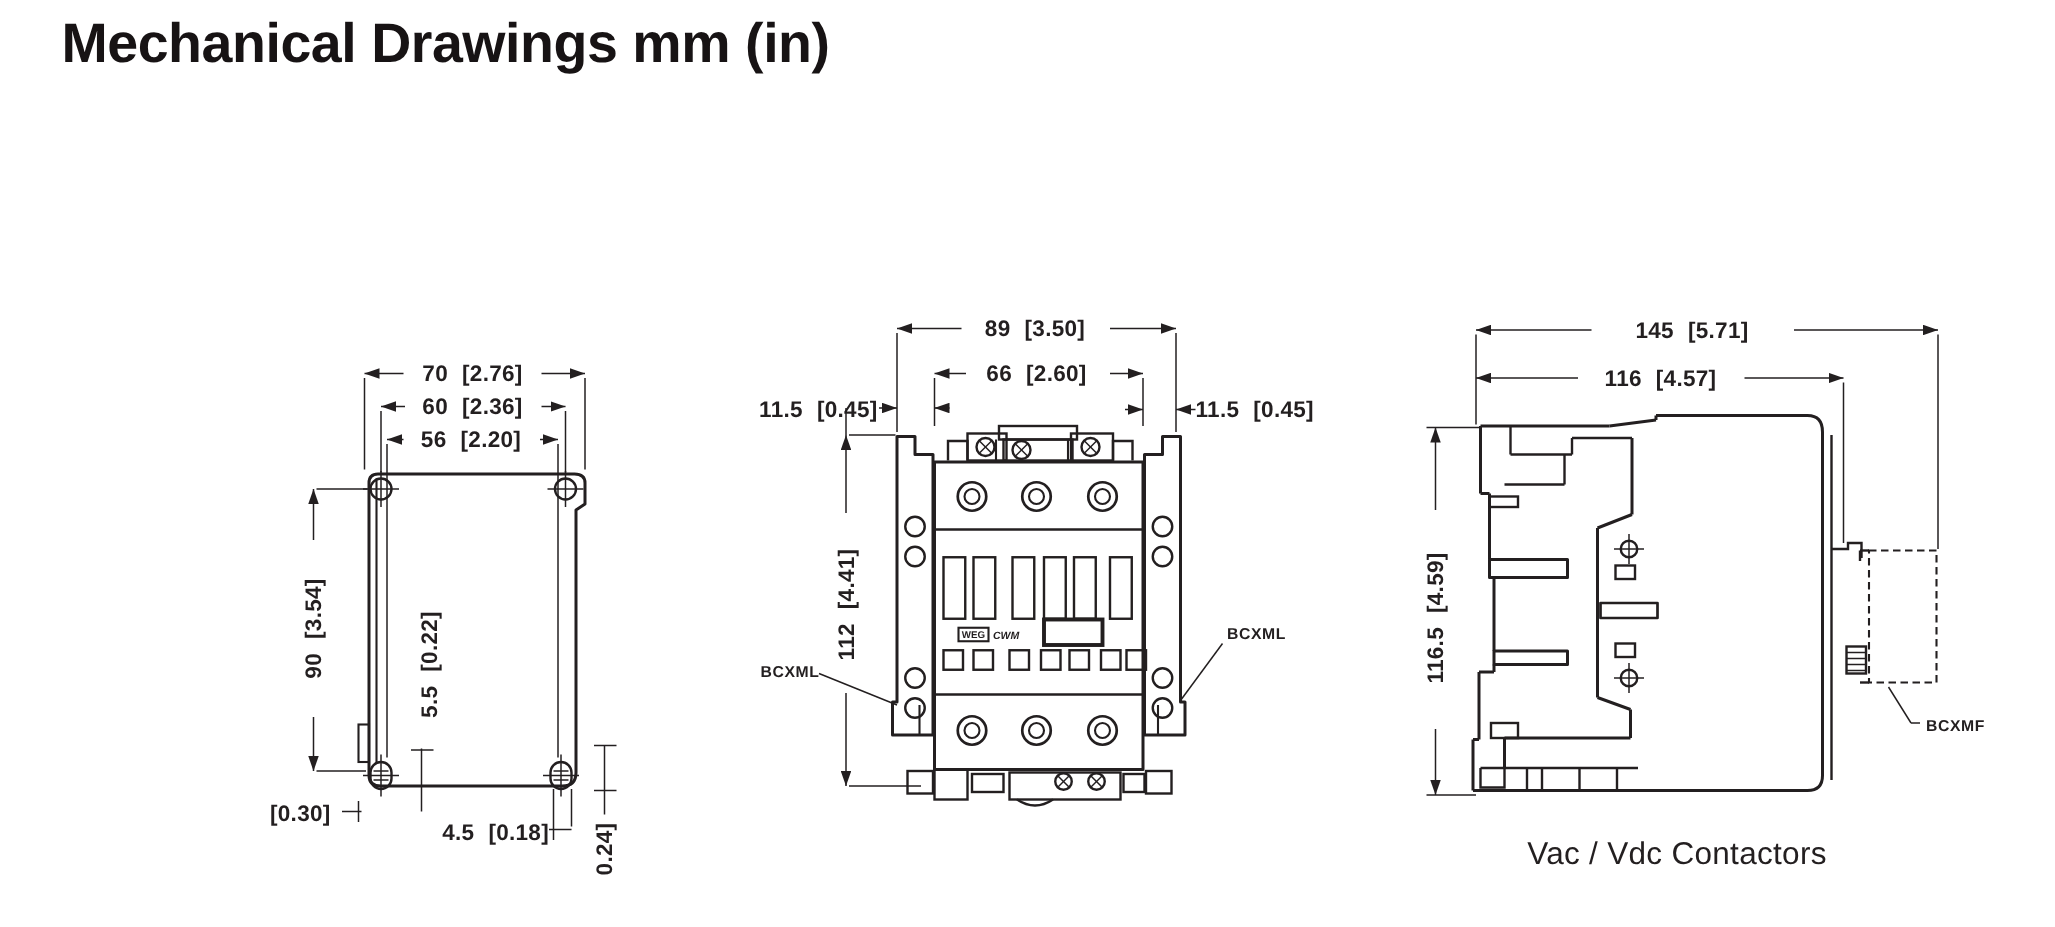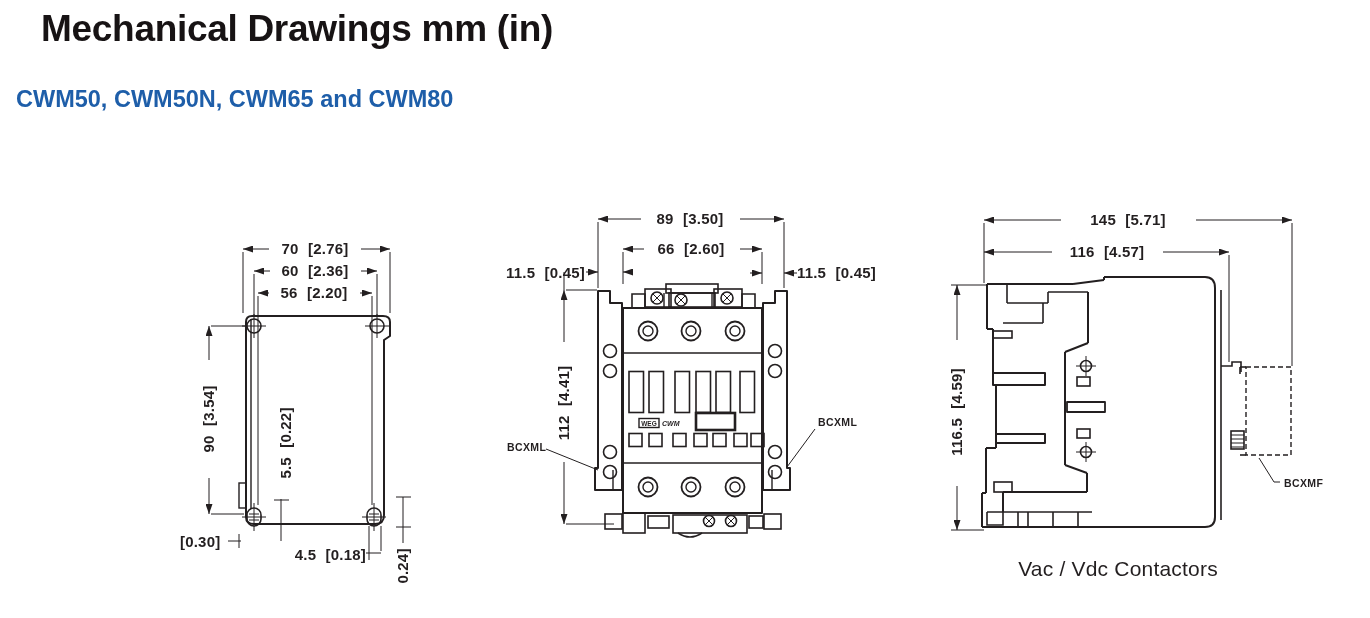--- a/index.html
+++ b/index.html
@@ -24,21 +24,20 @@
          letter-spacing:.4px;}
   .logo-t{font-family:"Liberation Sans",sans-serif;font-weight:bold;font-size:6.5px;}
   .model-t{font-family:"Liberation Sans",sans-serif;font-weight:bold;font-style:italic;font-size:7px;}
   .cap-t{font-family:"Liberation Sans",sans-serif;font-size:21px;letter-spacing:.2px;}
 </style>
 </head>
 <body>
 
 <div id="stage">
   <div class="title">Mechanical Drawings mm (in)</div>
-  <div class="subtitle">CWM50, CWM50N, CWM65 and CWM80</div>
 
   <svg width="1370" height="618" viewBox="0 0 1370 618">
     <defs>
       <marker id="ah" viewBox="0 0 10 7" refX="10" refY="3.5" markerWidth="10" markerHeight="7" orient="auto">
         <path d="M0,0 L10,3.5 L0,7 Z" fill="#231f20"></path>
       </marker>
     </defs>
 
     <g>
 

